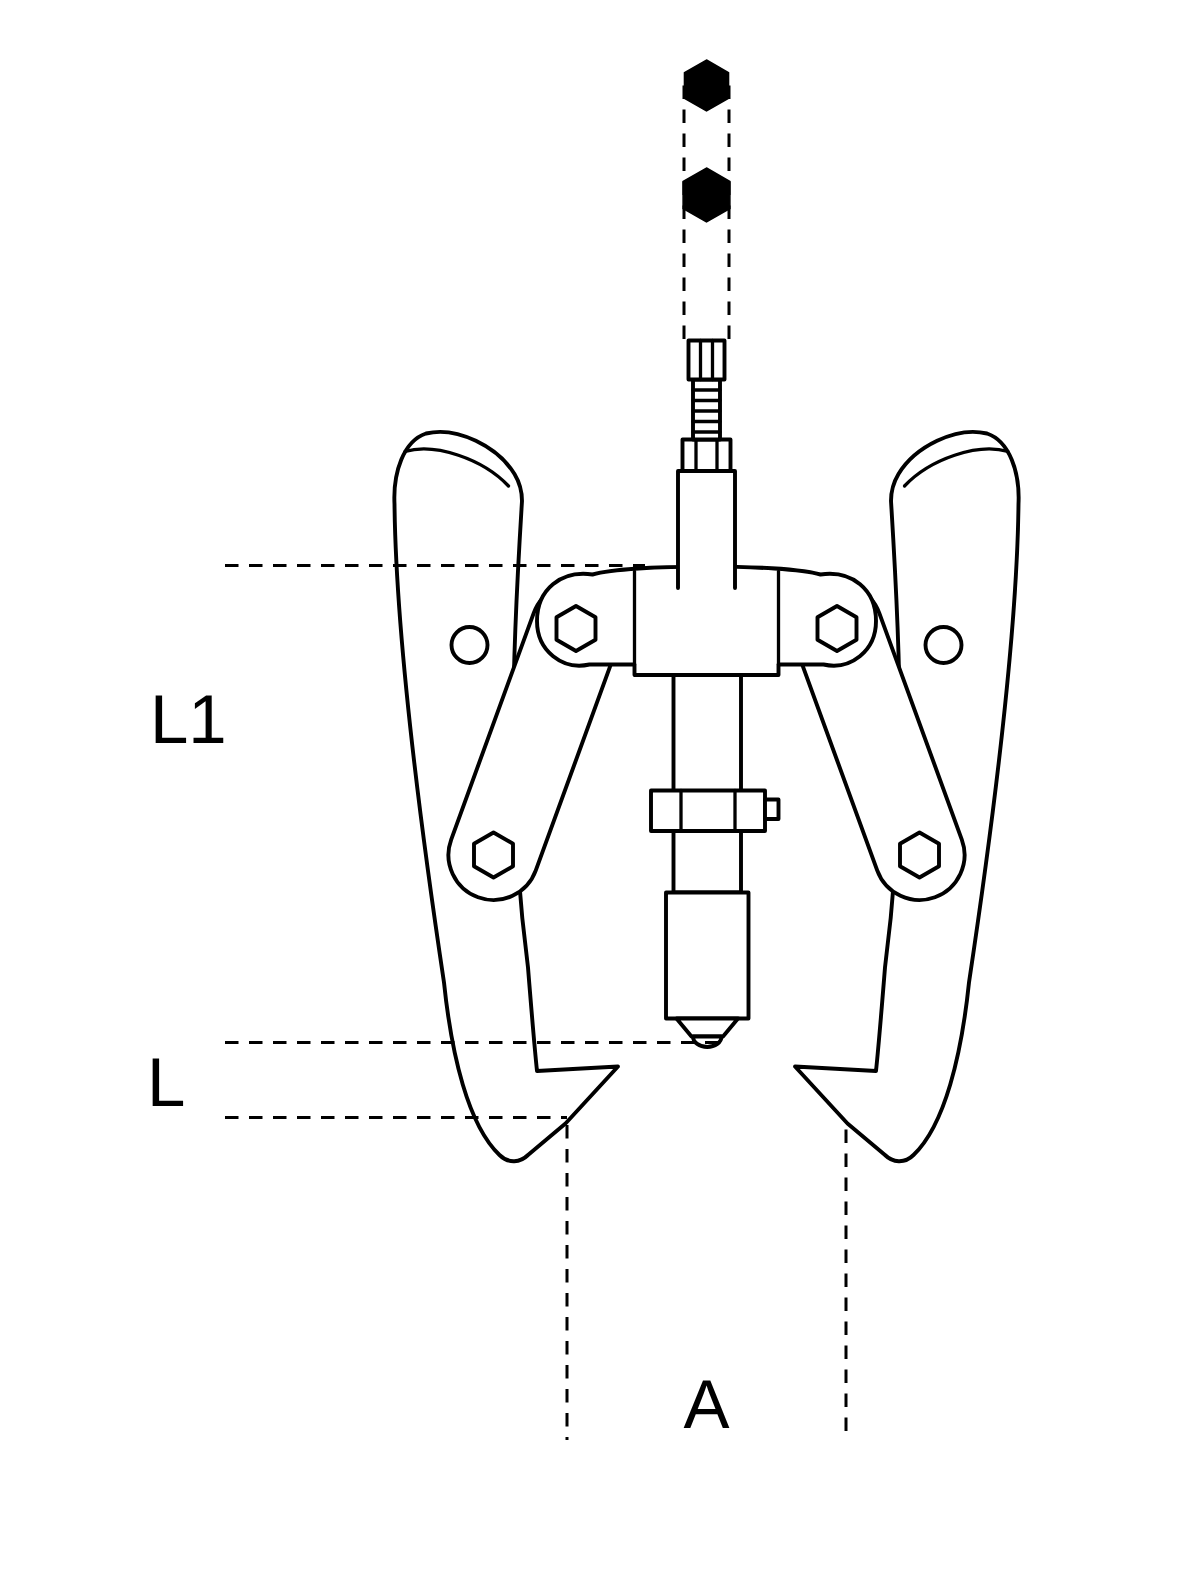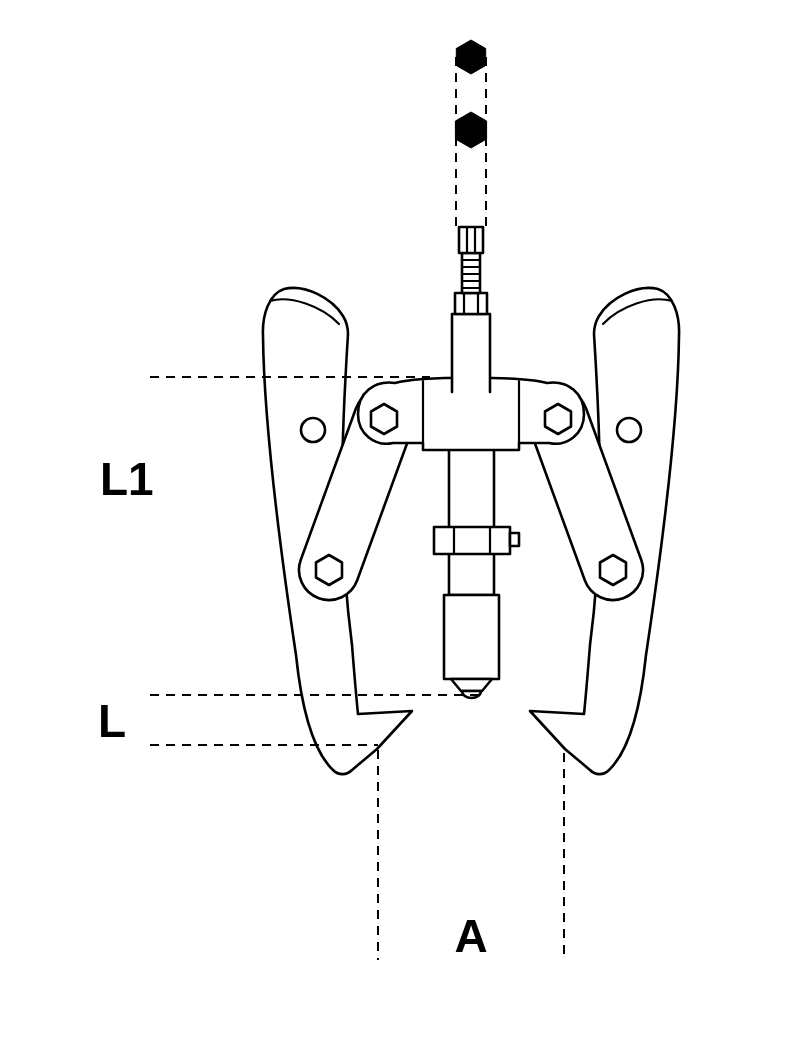--- a/index.html
+++ b/index.html
@@ -8,21 +8,20 @@
     width: 800px;
     height: 1054px;
     background: var(--background, #ffffff);
     overflow: hidden;
   }
   .canvas {
     position: relative;
     width: 800px;
     height: 1054px;
     background: var(--background, #ffffff);
-    font-weight: bold;
   }
   .part {
     fill: #ffffff;
     stroke: var(--line, #000000);
     stroke-width: 2.6;
     stroke-linejoin: round;
     stroke-linecap: round;
   }
   .line {
     fill: none;

